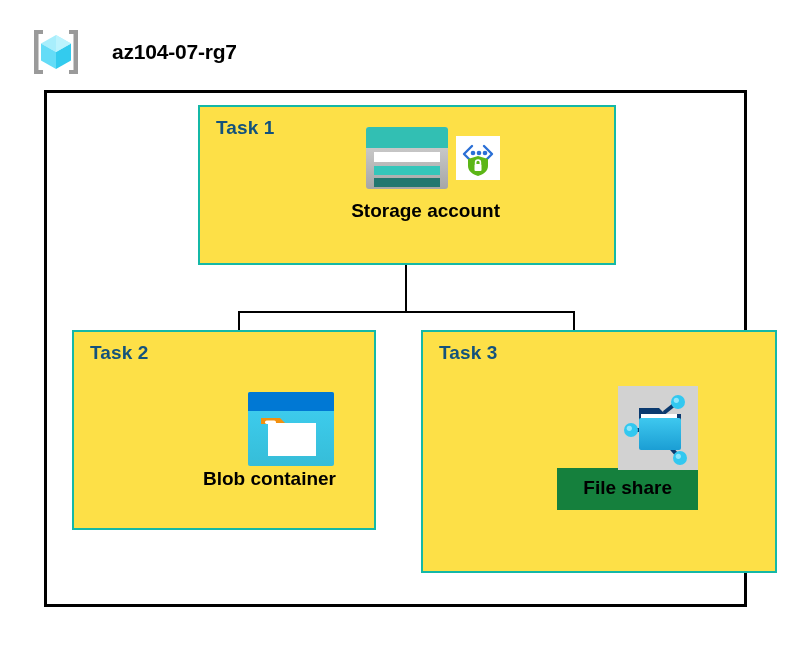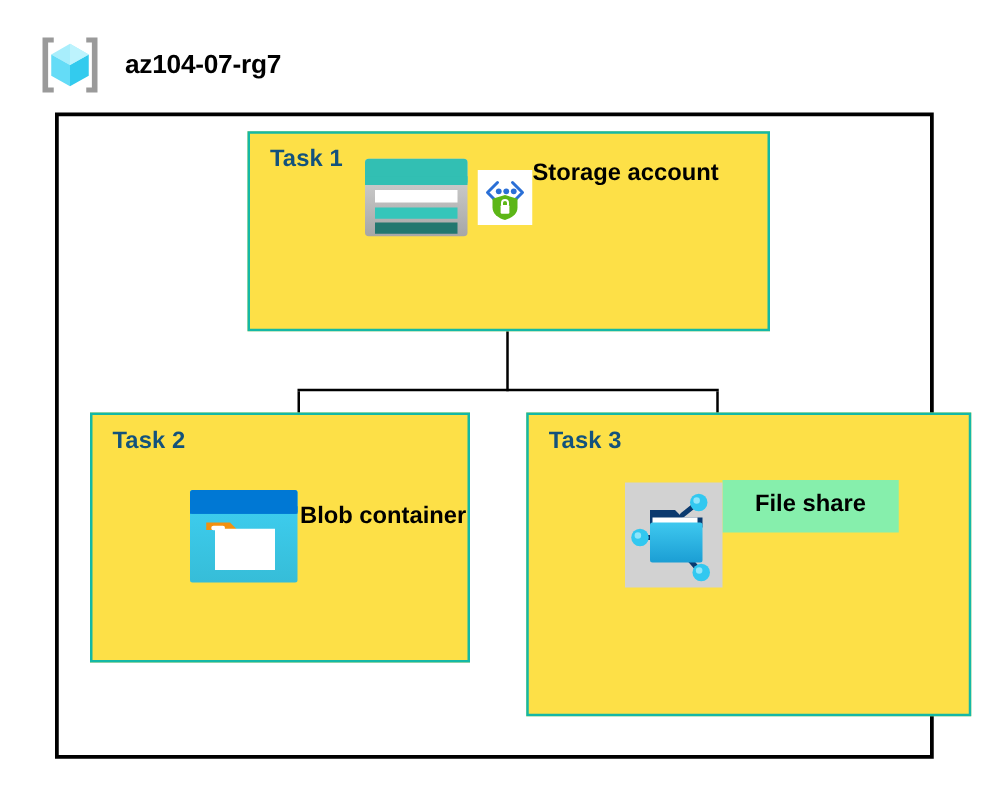--- a/index.html
+++ b/index.html
@@ -17,21 +17,21 @@
     -webkit-font-smoothing: antialiased;
   }
 
   
   #rg-header {
     position: absolute;
     left: 30px;
     top: 26px;
     display: flex;
     align-items: center;
-    gap: 18px;
+    gap: 30px;
   }
   #rg-icon {
     width: 52px;
     height: 52px;
     display: block;
   }
   #rg-title {
     font-size: 21px;
     font-weight: bold;
     color: #000000;
@@ -69,22 +69,22 @@
     font-size: 19px;
     font-weight: bold;
     color: #13527c;
     letter-spacing: 0.1px;
   }
 
   
   .node {
     position: absolute;
     display: flex;
-    flex-direction: row;
-    align-items: flex-start;
+    flex-direction: column;
+    align-items: flex-end;
   }
   .node-caption {
     font-size: 19px;
     font-weight: bold;
     color: #000000;
     white-space: nowrap;
     text-align: center;
   }
 
   
@@ -102,40 +102,40 @@
   }
   #node-storage .node-caption { margin-top: 6px; }
 
   
   #node-blob {
     left: 150px;
     top: 390px;
     width: 186px;
   }
   #node-blob .icon-row { height: 78px; display: flex; align-items: center; justify-content: center; }
-  #node-blob .node-caption { margin-top: 12px; }
+  #node-blob .node-caption { }
 
   
   #node-fileshare {
     left: 500px;
     top: 386px;
     width: 198px;
   }
   #node-fileshare .icon-row {
     width: 80px;
     height: 84px;
     background: #d2d2d2;
     display: flex;
     align-items: center;
     justify-content: center;
     position: relative;
     z-index: 2;
   }
   #fileshare-caption-plate {
-    background: #86efac;
+    background: #15803d;
     padding: 9px 26px 11px 26px;
     margin-top: -2px;
     position: relative;
     z-index: 1;
   }
 
   
   .conn {
     position: absolute;
     background: #000000;

